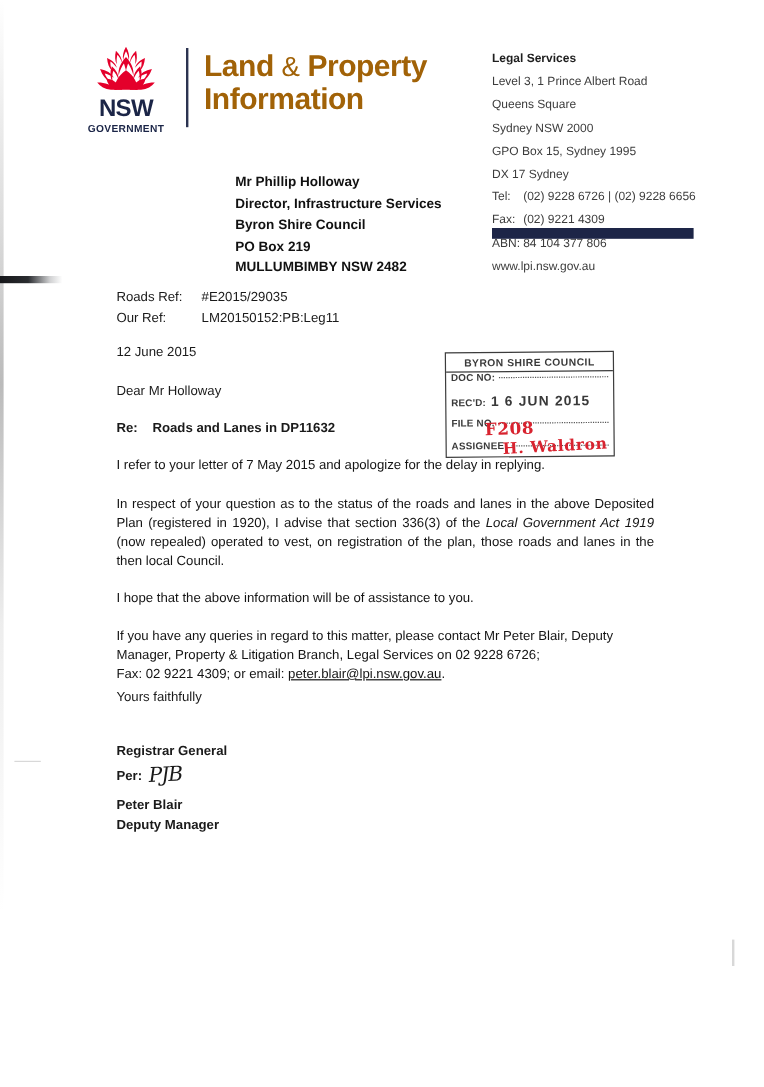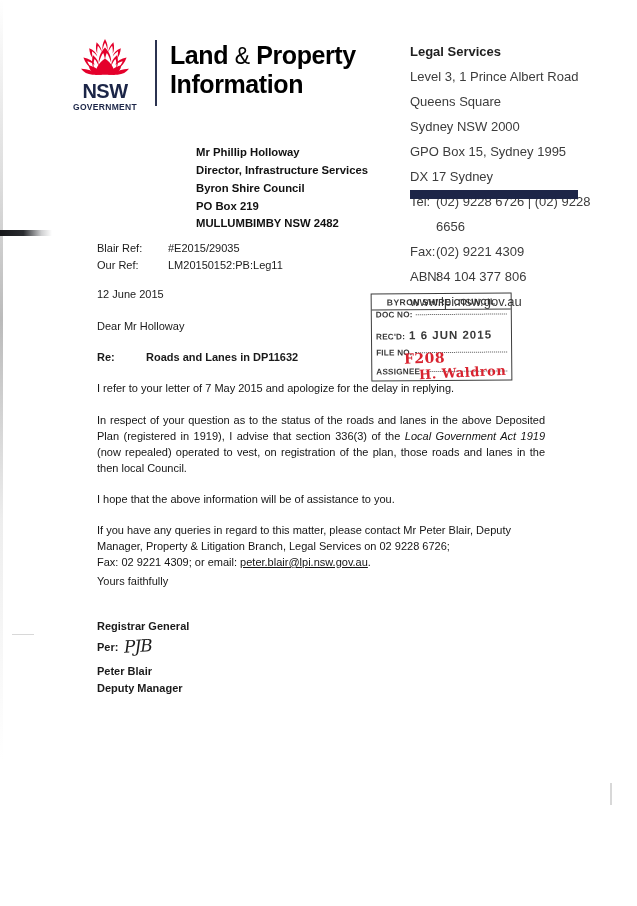--- a/index.html
+++ b/index.html
@@ -78,32 +78,32 @@
     width: 2px;
     height: 66px;
     background: #2b3350;
     margin: 2px 13px 0 13px;
   }
   .brand-text {
     font-family: "Liberation Sans", sans-serif;
     font-weight: bold;
     font-size: 25px;
     line-height: 1.12;
-    color: #000000;
+    color: #a16207;
     letter-spacing: -0.4px;
     padding-top: 3px;
   }
   .brand-amp { font-weight: normal; font-size: 23px; }
 
   
   .contact-block {
     position: absolute;
     left: 410px; top: 40px;
     width: 200px;
-    font-size: 13px;
+    font-size: 10px;
     line-height: 1.92;
     color: #3c3c3c;
   }
   .contact-block .hdr { font-weight: bold; color: #1f1f1f; }
   .contact-row { display: flex; }
   .contact-row .lbl { width: 26px; flex: none; }
   .navy-bar {
     position: absolute;
     left: 410px; top: 190px;
     width: 168px; height: 9px;
@@ -141,21 +141,21 @@
     left: 97px; top: 320px;
     font-size: 11px;
   }
   .subject {
     position: absolute;
     left: 97px; top: 351px;
     font-size: 11px;
     font-weight: bold;
     display: flex;
   }
-  .subject .k { width: 49px; flex: none; }
+  .subject .k { width: 30px; flex: none; }
 
   
   .body-text {
     position: absolute;
     left: 97px;
     width: 448px;
     font-size: 11px;
     line-height: 1.45;
     color: #141414;
     text-align: justify;
@@ -334,40 +334,40 @@
   <div class="addressee">
     <div>Mr Phillip Holloway</div>
     <div>Director, Infrastructure Services</div>
     <div>Byron Shire Council</div>
     <div>PO Box 219</div>
     <div>MULLUMBIMBY NSW 2482</div>
   </div>
 
   <div class="refs">
     <div class="r">
-      <span class="k">Blair Ref:</span>
+      <span class="k">Roads Ref:</span>
       <span>#E2015/29035</span>
     </div>
     <div class="r">
       <span class="k">Our Ref:</span>
       <span>LM20150152:PB:Leg11</span>
     </div>
   </div>
 
   <div class="date-line">12 June 2015</div>
   <div class="salutation">Dear Mr Holloway</div>
 
   <div class="subject">
     <span class="k">Re:</span>
     <span>Roads and Lanes in DP11632</span>
   </div>
 
   <div class="body-text p1">I refer to your letter of 7 May 2015 and apologize for the delay in replying.</div>
 
-  <div class="body-text p2"><span>In respect of your question as to the status of the roads and lanes in the above Deposited Plan (registered in 1919), I advise that section 336(3) of the </span><i>Local Government Act 1919</i><span> (now repealed) operated to vest, on registration of the plan, those roads and lanes in the then local Council.</span></div>
+  <div class="body-text p2"><span>In respect of your question as to the status of the roads and lanes in the above Deposited Plan (registered in 1920), I advise that section 336(3) of the </span><i>Local Government Act 1919</i><span> (now repealed) operated to vest, on registration of the plan, those roads and lanes in the then local Council.</span></div>
 
   <div class="body-text p3">I hope that the above information will be of assistance to you.</div>
 
   <div class="body-text p4"><span>If you have any queries in regard to this matter, please contact Mr Peter Blair, Deputy Manager, Property &amp; Litigation Branch, Legal Services on 02 9228 6726;</span><br><span>Fax: 02 9221 4309; or email: </span><a class="email-link" href="#">peter.blair@lpi.nsw.gov.au</a><span>.</span></div>
 
   <div class="closing">Yours faithfully</div>
 
   <div class="sig-title">
     <div>Registrar General</div>
     <div class="per-row">

